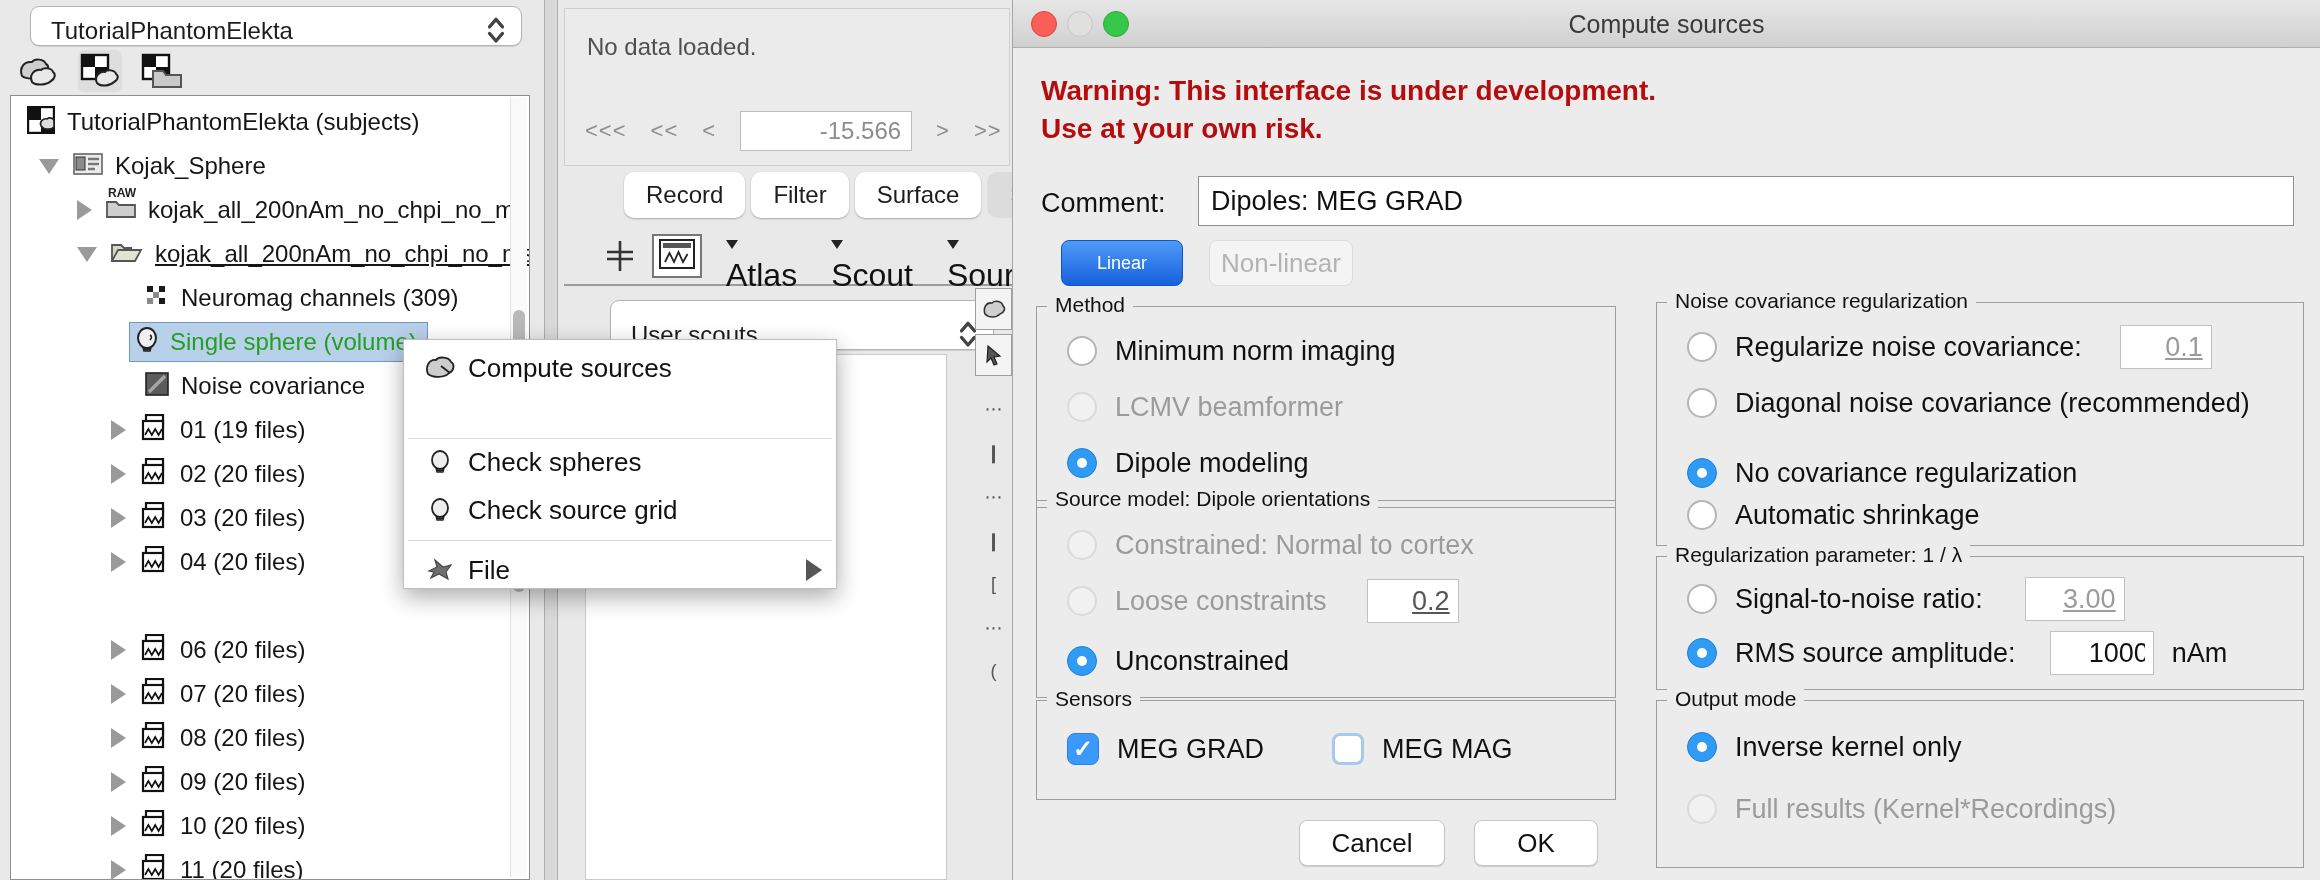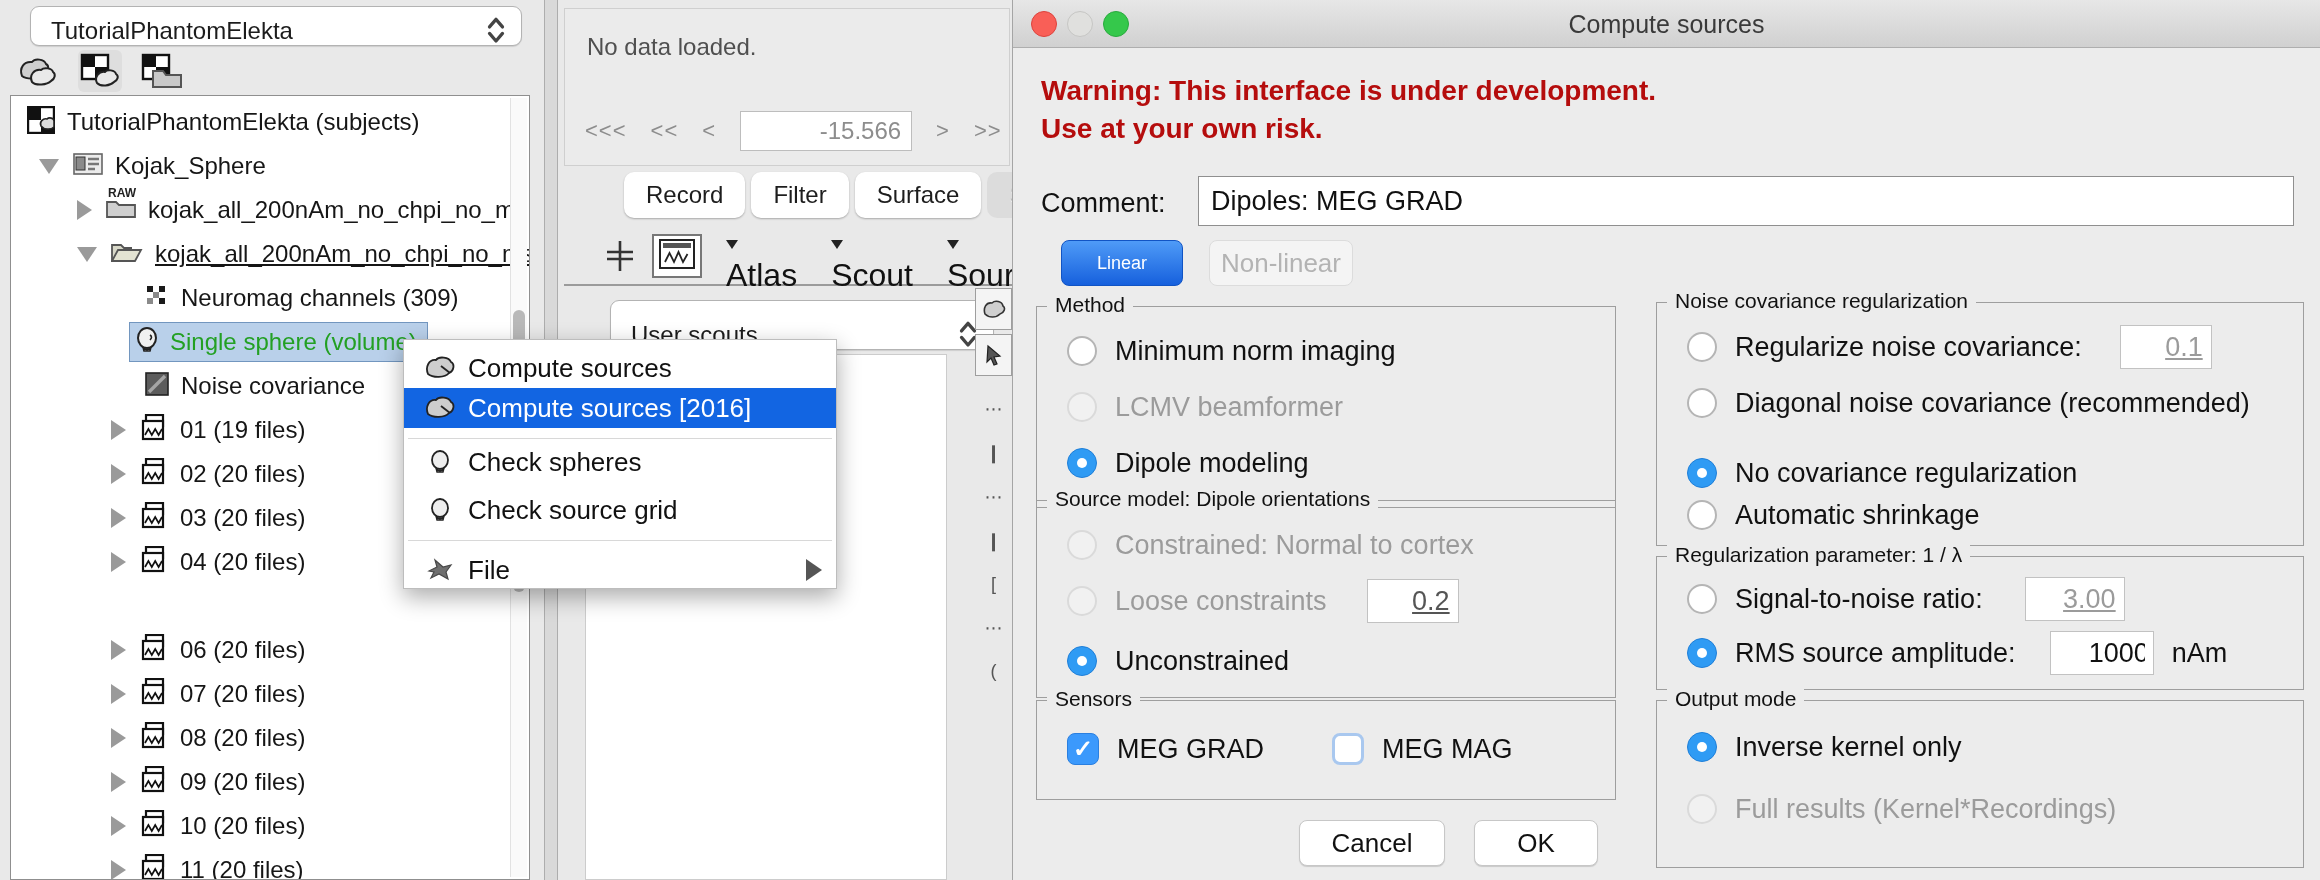--- a/index.html
+++ b/index.html
@@ -420,29 +420,20 @@
   <div class="ctx-menu">
     <div class="mi" style="top:8px">
       <span class="mi-icon">
         <svg width="30" height="24" viewBox="0 0 30 24">
             <path d="M3 18 C0 11 4 3 11 4 C14 0 24 1 26 6 C30 8 29 15 24 17 C20 22 8 22 3 18 Z" fill="#cdcdcd" stroke="#222" stroke-width="1.8"></path>
             <path d="M16 10 L25 17" stroke="#222" stroke-width="1.8"></path>
           </svg>
       </span>
       <span class="mi-label">Compute sources</span>
     </div>
-    <div class="mi hl" style="top:48px">
-      <span class="mi-icon">
-        <svg width="30" height="24" viewBox="0 0 30 24">
-            <path d="M3 18 C0 11 4 3 11 4 C14 0 24 1 26 6 C30 8 29 15 24 17 C20 22 8 22 3 18 Z" fill="#cdcdcd" stroke="#222" stroke-width="1.8"></path>
-            <path d="M16 10 L25 17" stroke="#222" stroke-width="1.8"></path>
-          </svg>
-      </span>
-      <span class="mi-label">Compute sources [2016]</span>
-    </div>
     <div class="mi-sep" style="top:98px"></div>
     <div class="mi" style="top:102px">
       <span class="mi-icon">
         <svg width="20" height="24" viewBox="0 0 20 24">
             <ellipse cx="10" cy="10" rx="8" ry="9" fill="#eee" stroke="#222" stroke-width="1.8"></ellipse>
             <path d="M6 18 Q10 23 14 18 L13 22 L7 22 Z" fill="#eee" stroke="#222" stroke-width="1.4"></path>
           </svg>
       </span>
       <span class="mi-label">Check spheres</span>
     </div>

